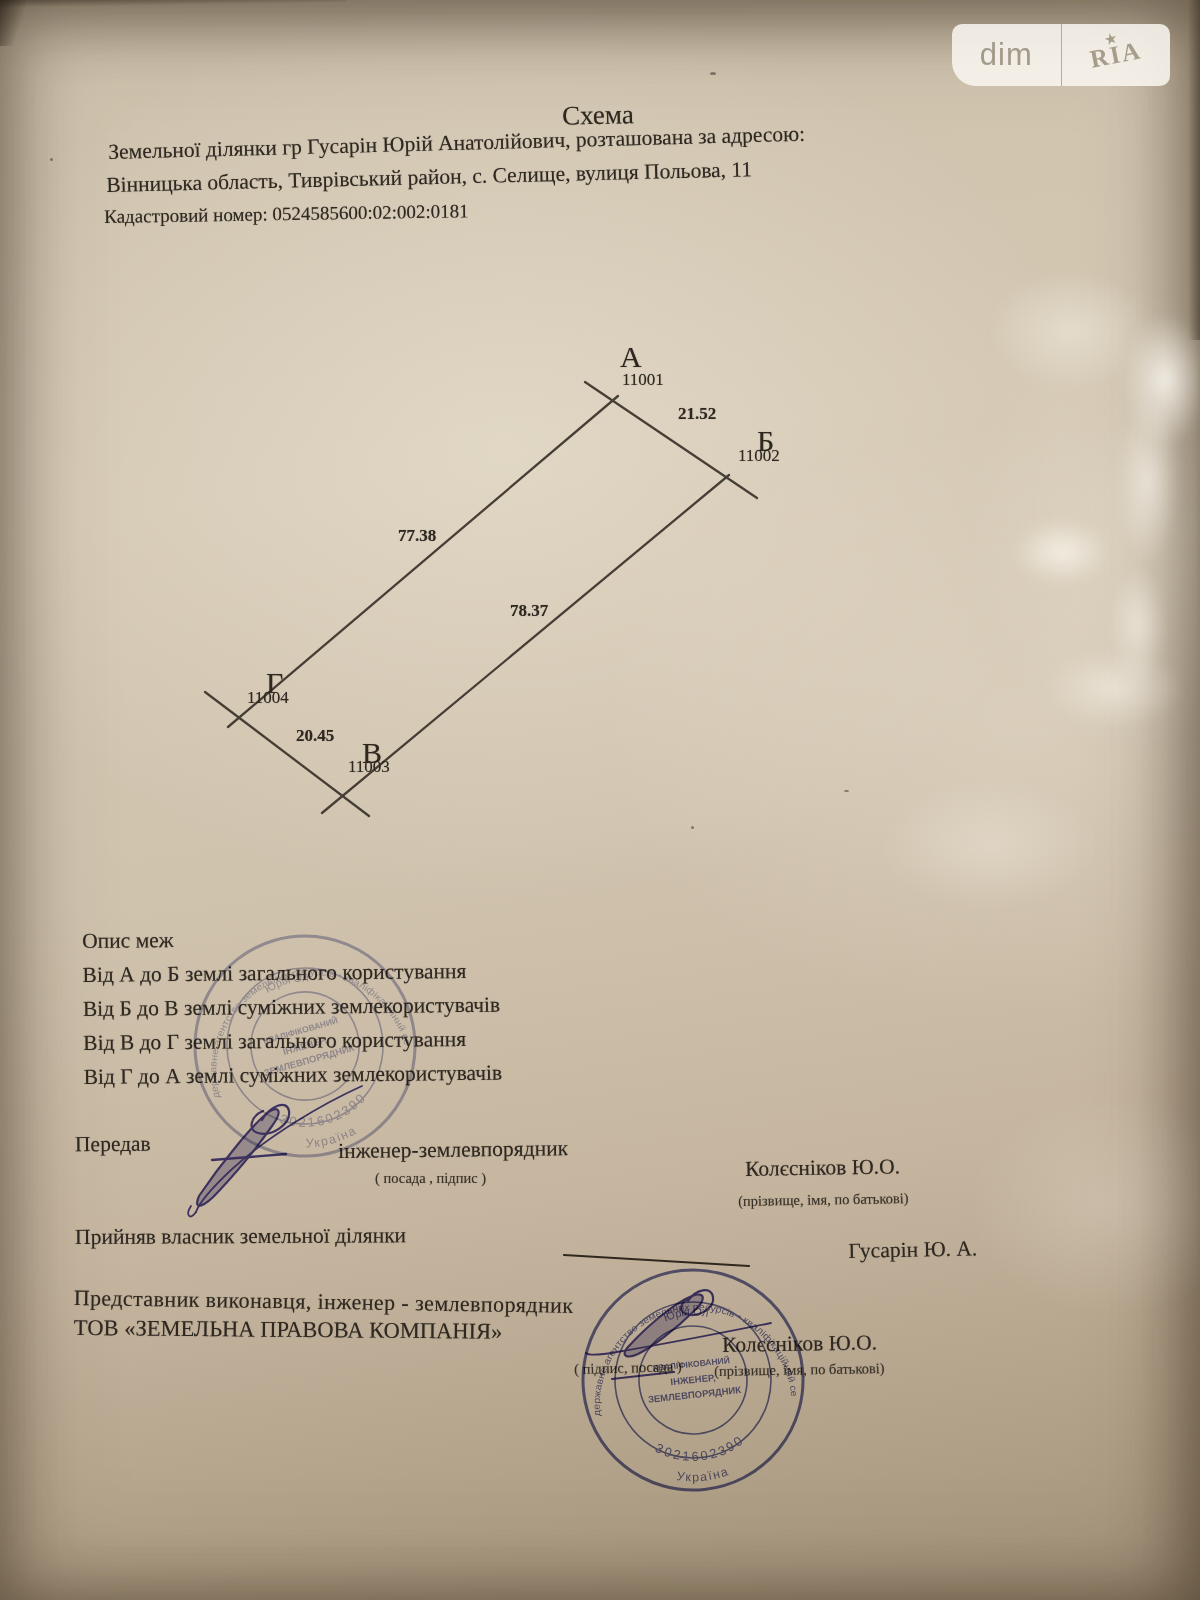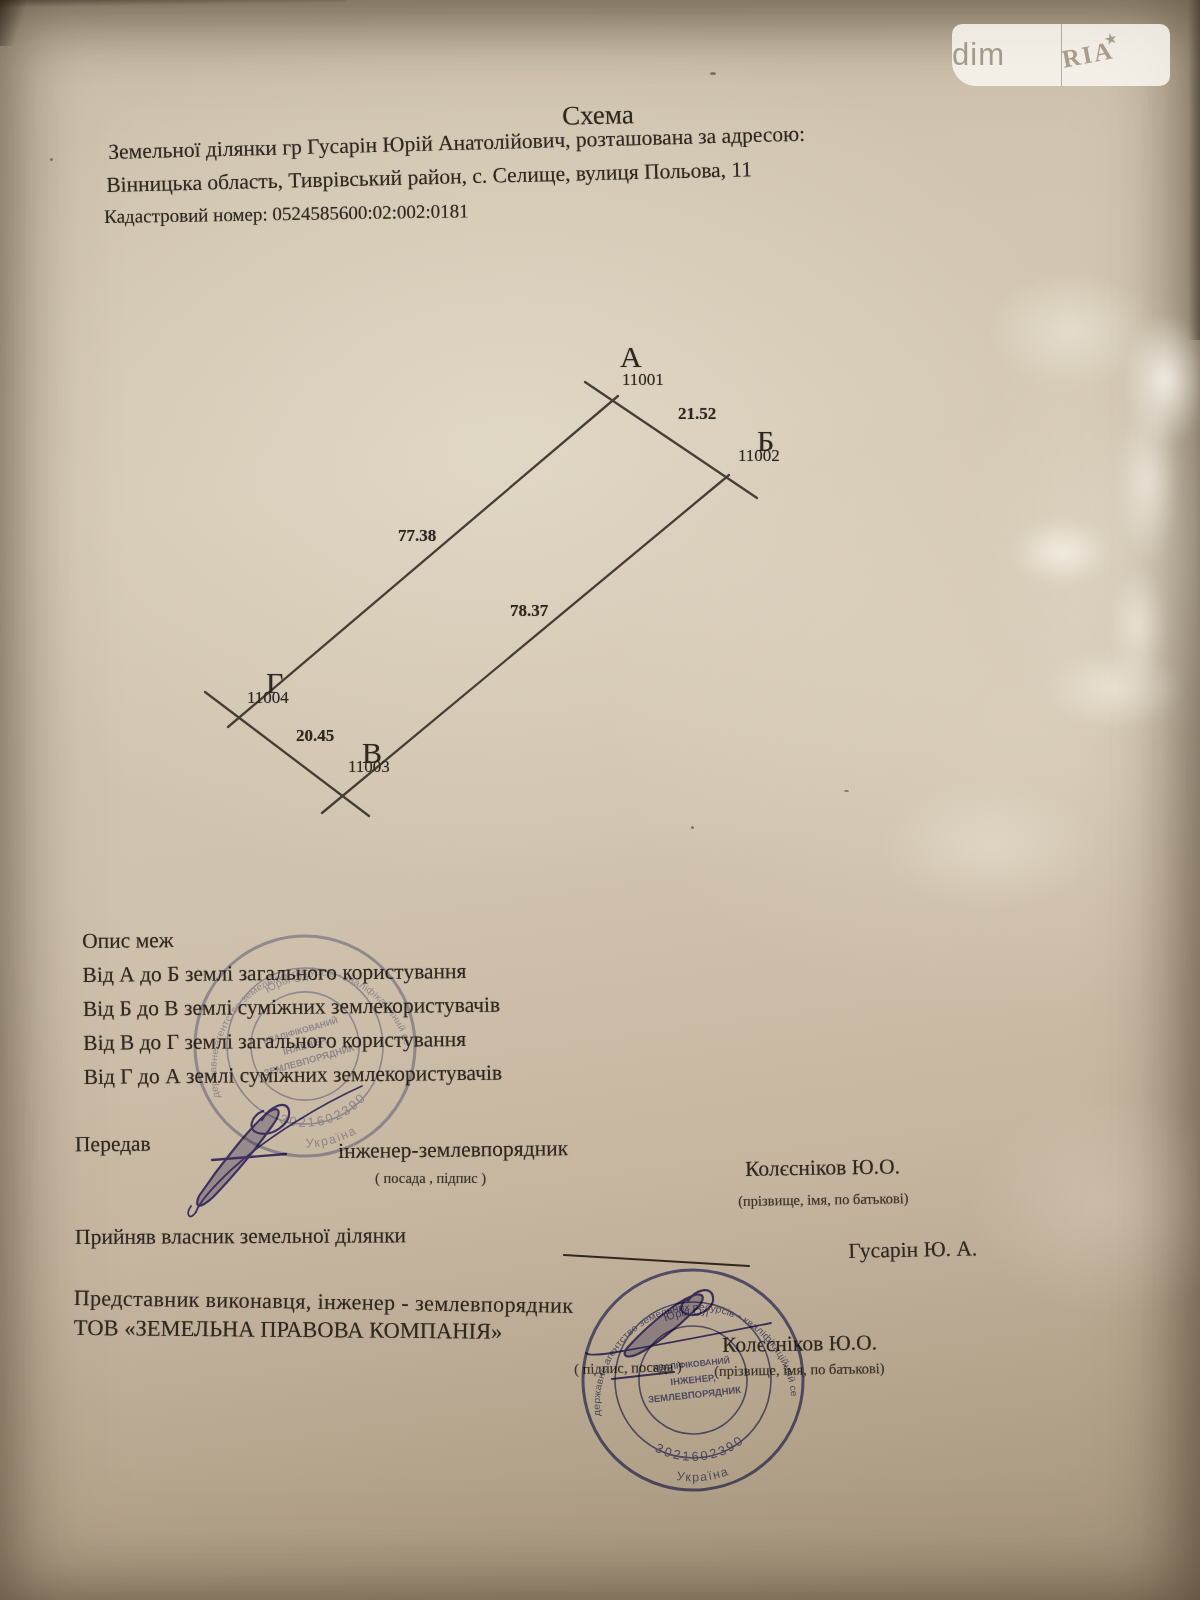--- a/index.html
+++ b/index.html
@@ -46,21 +46,21 @@
       radial-gradient(230px 330px at 1130px 520px, rgba(250,245,235,0.22), rgba(250,245,235,0) 72%),
       radial-gradient(160px 95px at 990px 845px, rgba(250,245,235,0.30), rgba(250,245,235,0) 70%),
       radial-gradient(210px 160px at 1110px 1205px, rgba(250,245,235,0.20), rgba(250,245,235,0) 70%);
   }
   .watermark{
     left:952px;top:24px;width:218px;height:62px;display:flex;align-items:stretch;
     background:rgba(250,247,241,0.85);
     border-radius:10px 10px 10px 24px;
     font-family:"Liberation Sans","DejaVu Sans",sans-serif;
   }
-  .wm-cell{flex:1;display:flex;align-items:center;position:relative;}
+  .wm-cell{flex:1;display:flex;align-items:center;justify-content:center;position:relative;}
   .wm-cell+.wm-cell{border-left:1.5px solid rgba(160,150,134,0.75);}
   .wm-dim{font-size:31px;color:#a39a8a;letter-spacing:1px;}
   .wm-ria{font-size:25px;color:#a89d8b;font-weight:bold;
     font-family:"Liberation Serif","DejaVu Serif",serif;
     transform:rotate(-11deg);letter-spacing:2px;}
   .wm-star{position:absolute;left:42px;top:6px;font-size:15px;color:#a89d8b;transform:rotate(-14deg);}
   .diagram-letter{font-size:30px;}
   .diagram-id{font-size:17px;}
   .diagram-len{font-size:17px;font-weight:bold;}
 </style>

